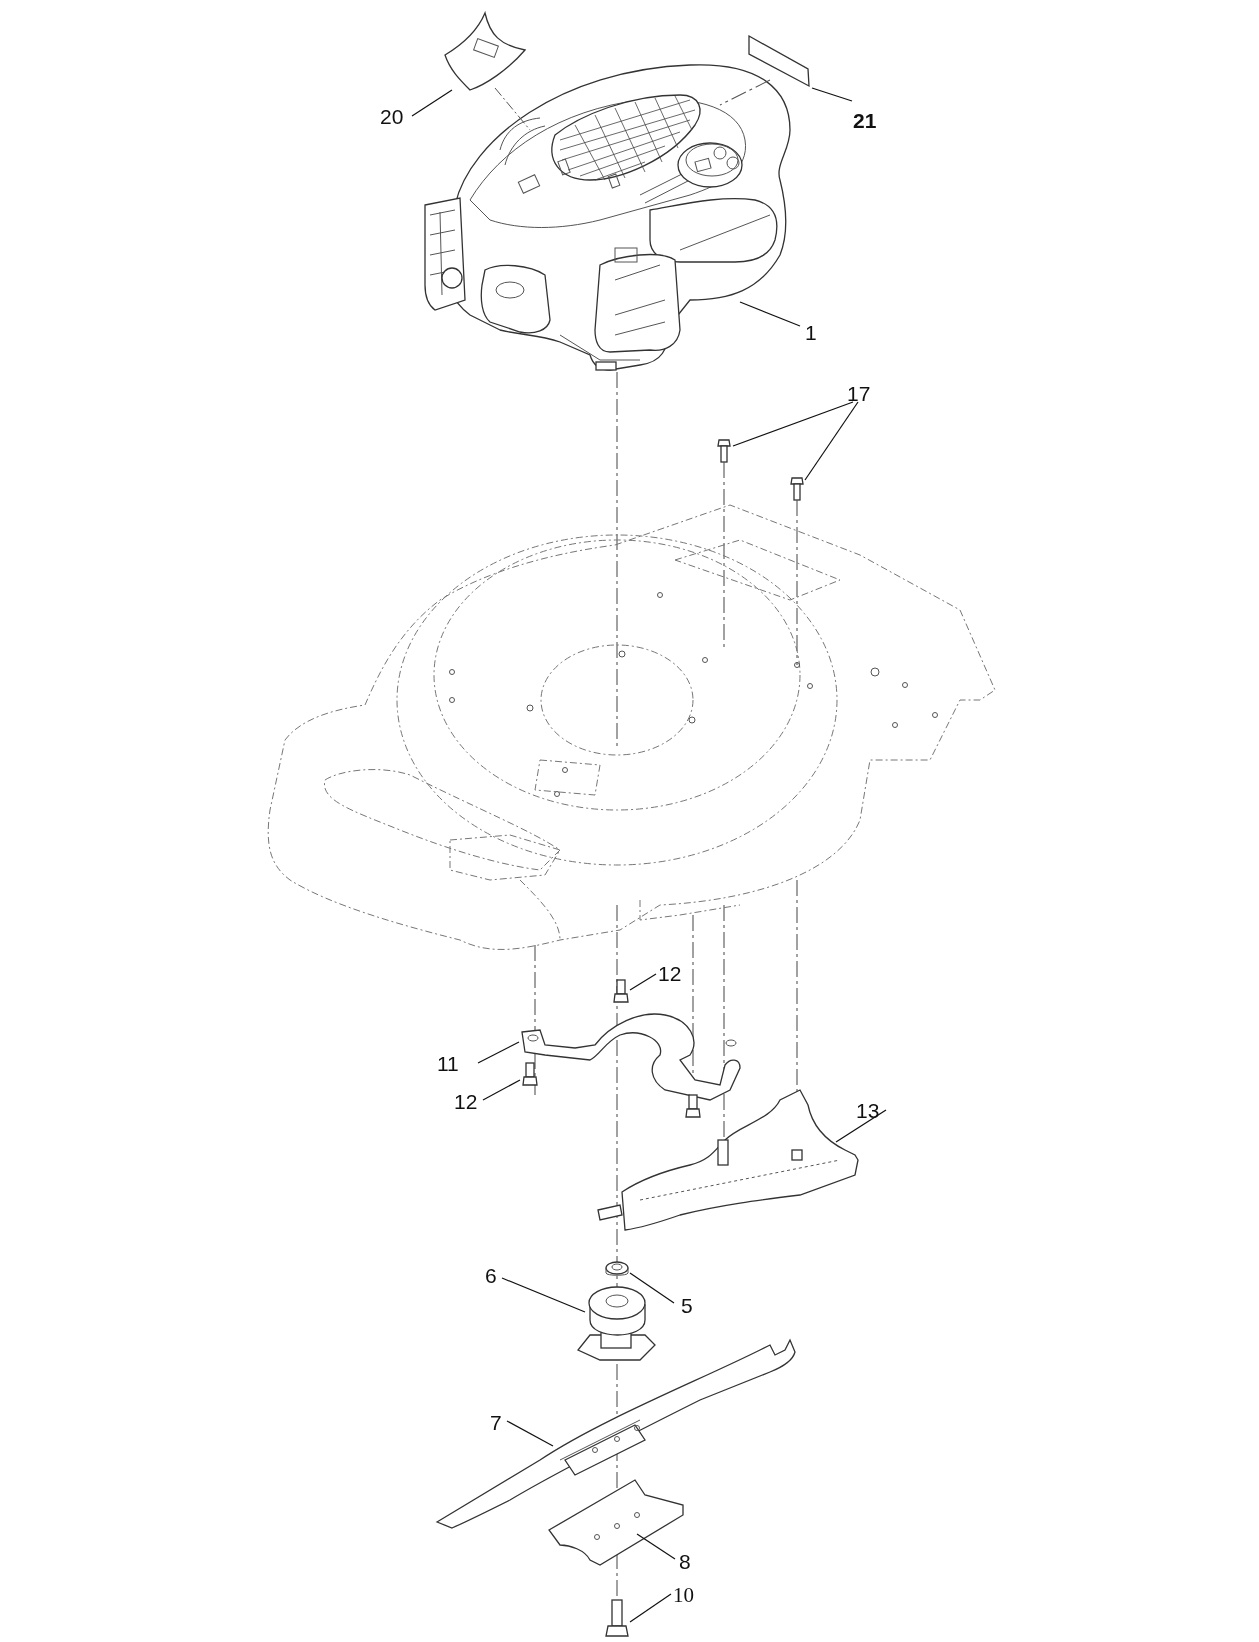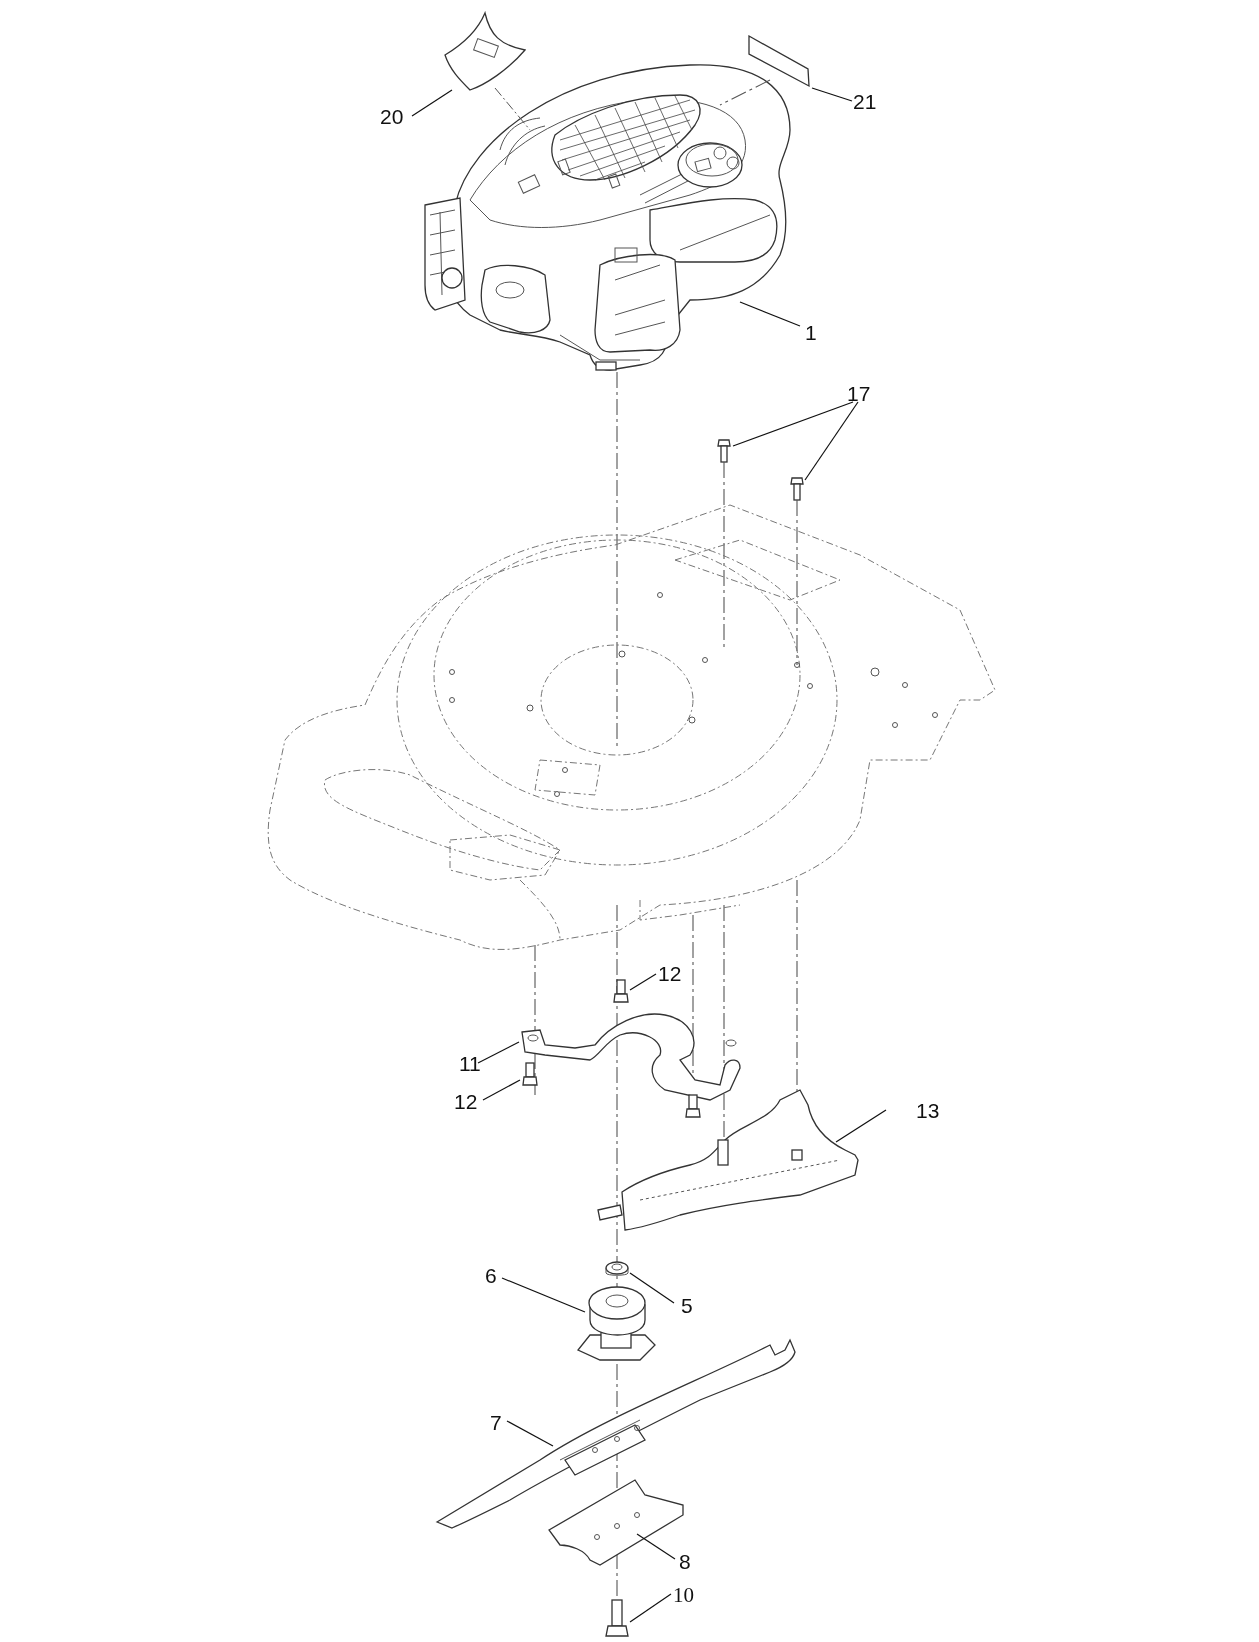--- a/index.html
+++ b/index.html
@@ -225,25 +225,25 @@
       <path class="leader" d="M502,1278 L585,1312"></path>
       <path class="leader" d="M674,1303 L630,1273"></path>
       <path class="leader" d="M507,1421 L553,1446"></path>
       <path class="leader" d="M675,1559 L637,1534"></path>
       <path class="leader" d="M671,1594 L630,1622"></path>
     </g>
   </svg>
 
   
   <span class="callout" style="left:380px; top:106px;">20</span>
-  <span class="callout" style="left:853px; top:91px;">21</span>
+  <span class="callout" style="left:853px; top:110px;font-weight:bold;">21</span>
   <span class="callout" style="left:805px; top:322px;">1</span>
   <span class="callout" style="left:847px; top:383px;">17</span>
   <span class="callout" style="left:658px; top:963px;">12</span>
-  <span class="callout" style="left:459px; top:1053px;">11</span>
+  <span class="callout" style="left:437px; top:1053px;">11</span>
   <span class="callout" style="left:454px; top:1091px;">12</span>
-  <span class="callout" style="left:916px; top:1100px;">13</span>
+  <span class="callout" style="left:856px; top:1100px;">13</span>
   <span class="callout" style="left:485px; top:1265px;">6</span>
   <span class="callout" style="left:681px; top:1295px;">5</span>
   <span class="callout" style="left:490px; top:1412px;">7</span>
   <span class="callout" style="left:679px; top:1551px;">8</span>
   <span class="callout" style="left:673px; top:1585px;font-family:Liberation Serif, serif;">10</span>
 </div>
 
 </body></html>

